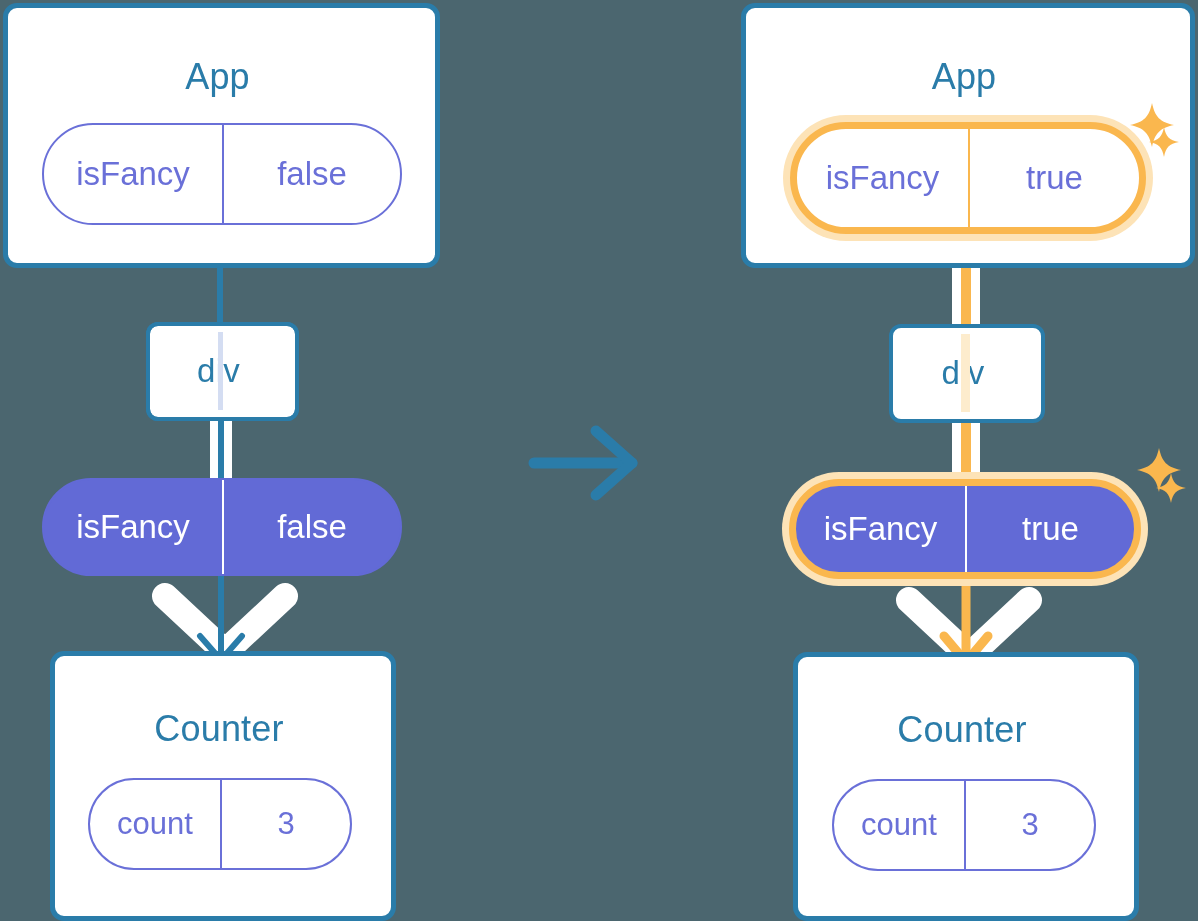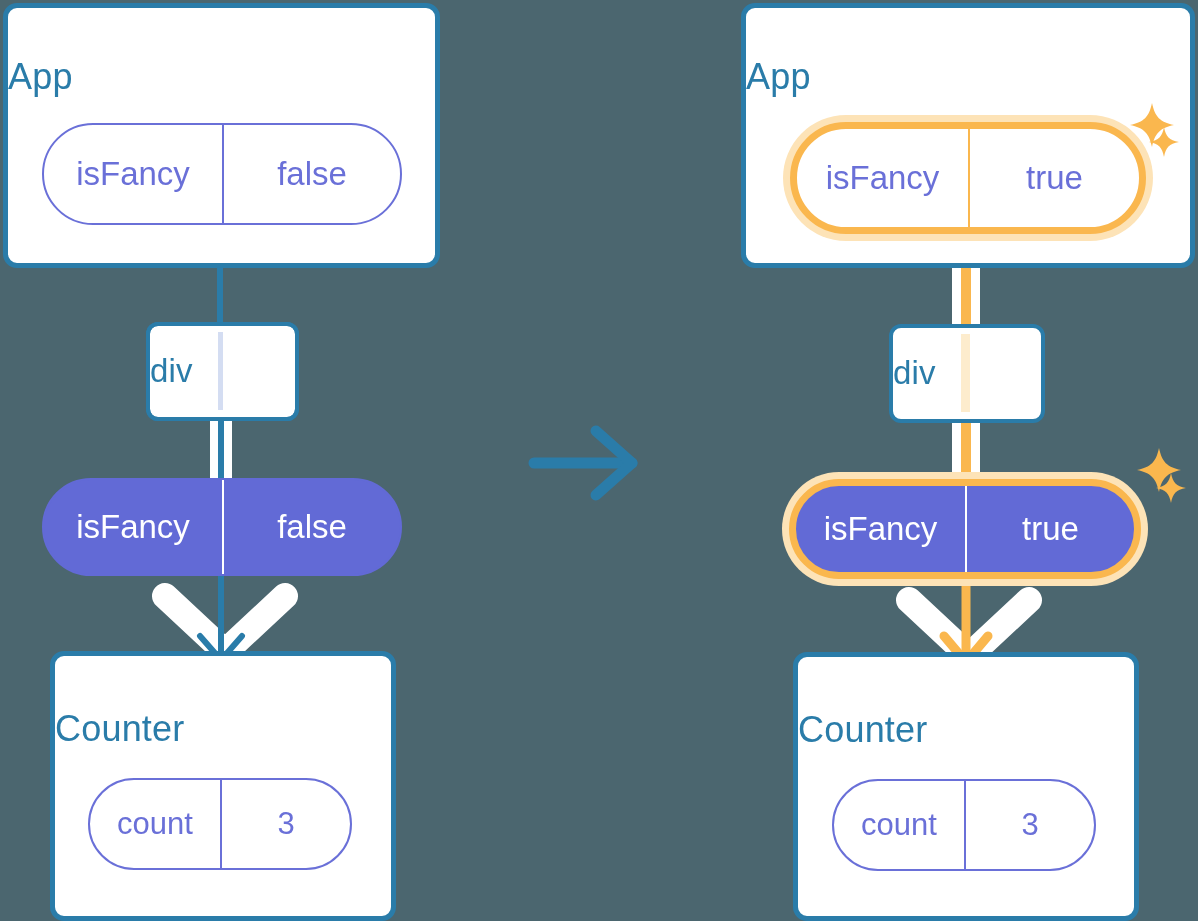--- a/index.html
+++ b/index.html
@@ -15,21 +15,21 @@
   .card {
     position: absolute;
     background: #ffffff;
     border: 5px solid #2a7ca9;
     border-radius: 14px;
     z-index: 6;
   }
   .card-title {
     position: absolute;
     left: 0; right: 8px;
-    text-align: left;
+    text-align: center;
     color: #2a7ca9;
     font-size: 36px;
     letter-spacing: .2px;
     white-space: nowrap;
   }
 
   
   .pill {
     position: absolute;
     display: flex;

